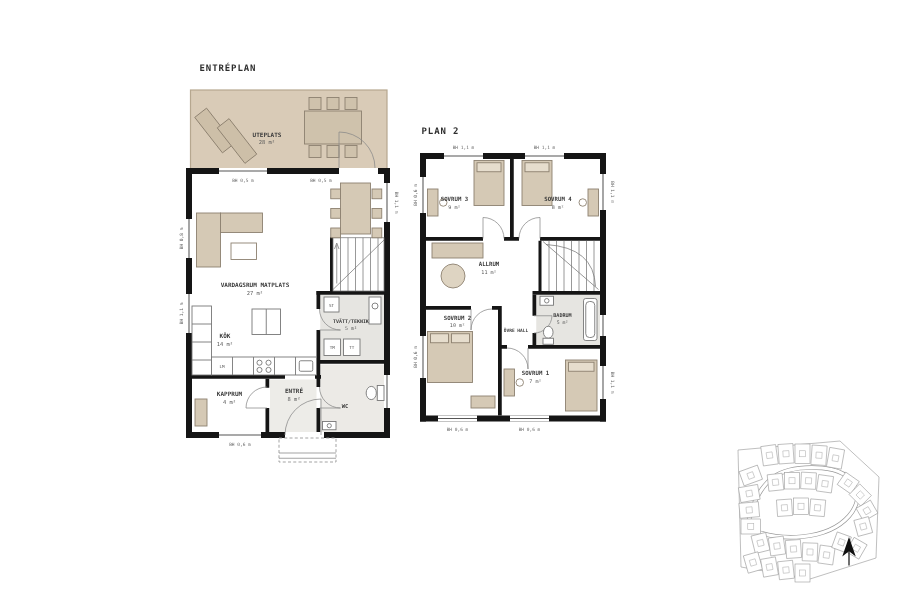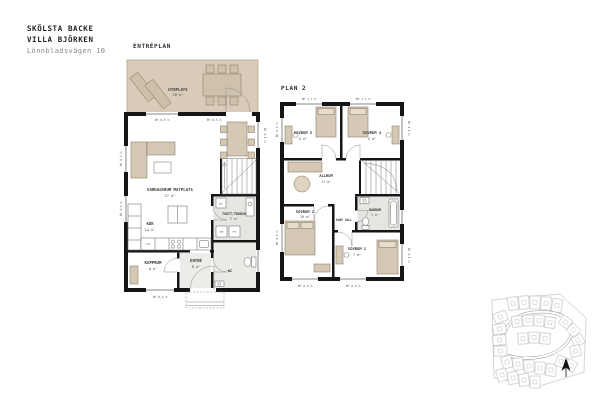--- a/index.html
+++ b/index.html
@@ -16,25 +16,20 @@
   .rname{font-weight:bold;fill:#3a3a3a;}
   .rarea{fill:#5a5a5a;}
   .bh{fill:#6a6a6a;}
   .app{fill:#555;}
 </style>
 </head>
 <body>
 
 <div class="page">
 
-  <div class="hdr">
-    <div class="t">SKÖLSTA BACKE</div>
-    <div class="t">VILLA BJÖRKEN</div>
-    <div class="addr">Lönnbladsvägen 10</div>
-  </div>
 
   <div id="lbl-entreplan" class="plan-label">ENTRÉPLAN</div>
   <div id="lbl-plan2" class="plan-label">PLAN 2</div>
 
   <svg class="plan-svg" width="600" height="400" viewBox="0 0 600 400">
 
     <g>
 
       <g>
         <rect x="127" y="60" width="131" height="55" fill="#d9cbb7" stroke="#b6a78f" stroke-width="0.8"></rect>

